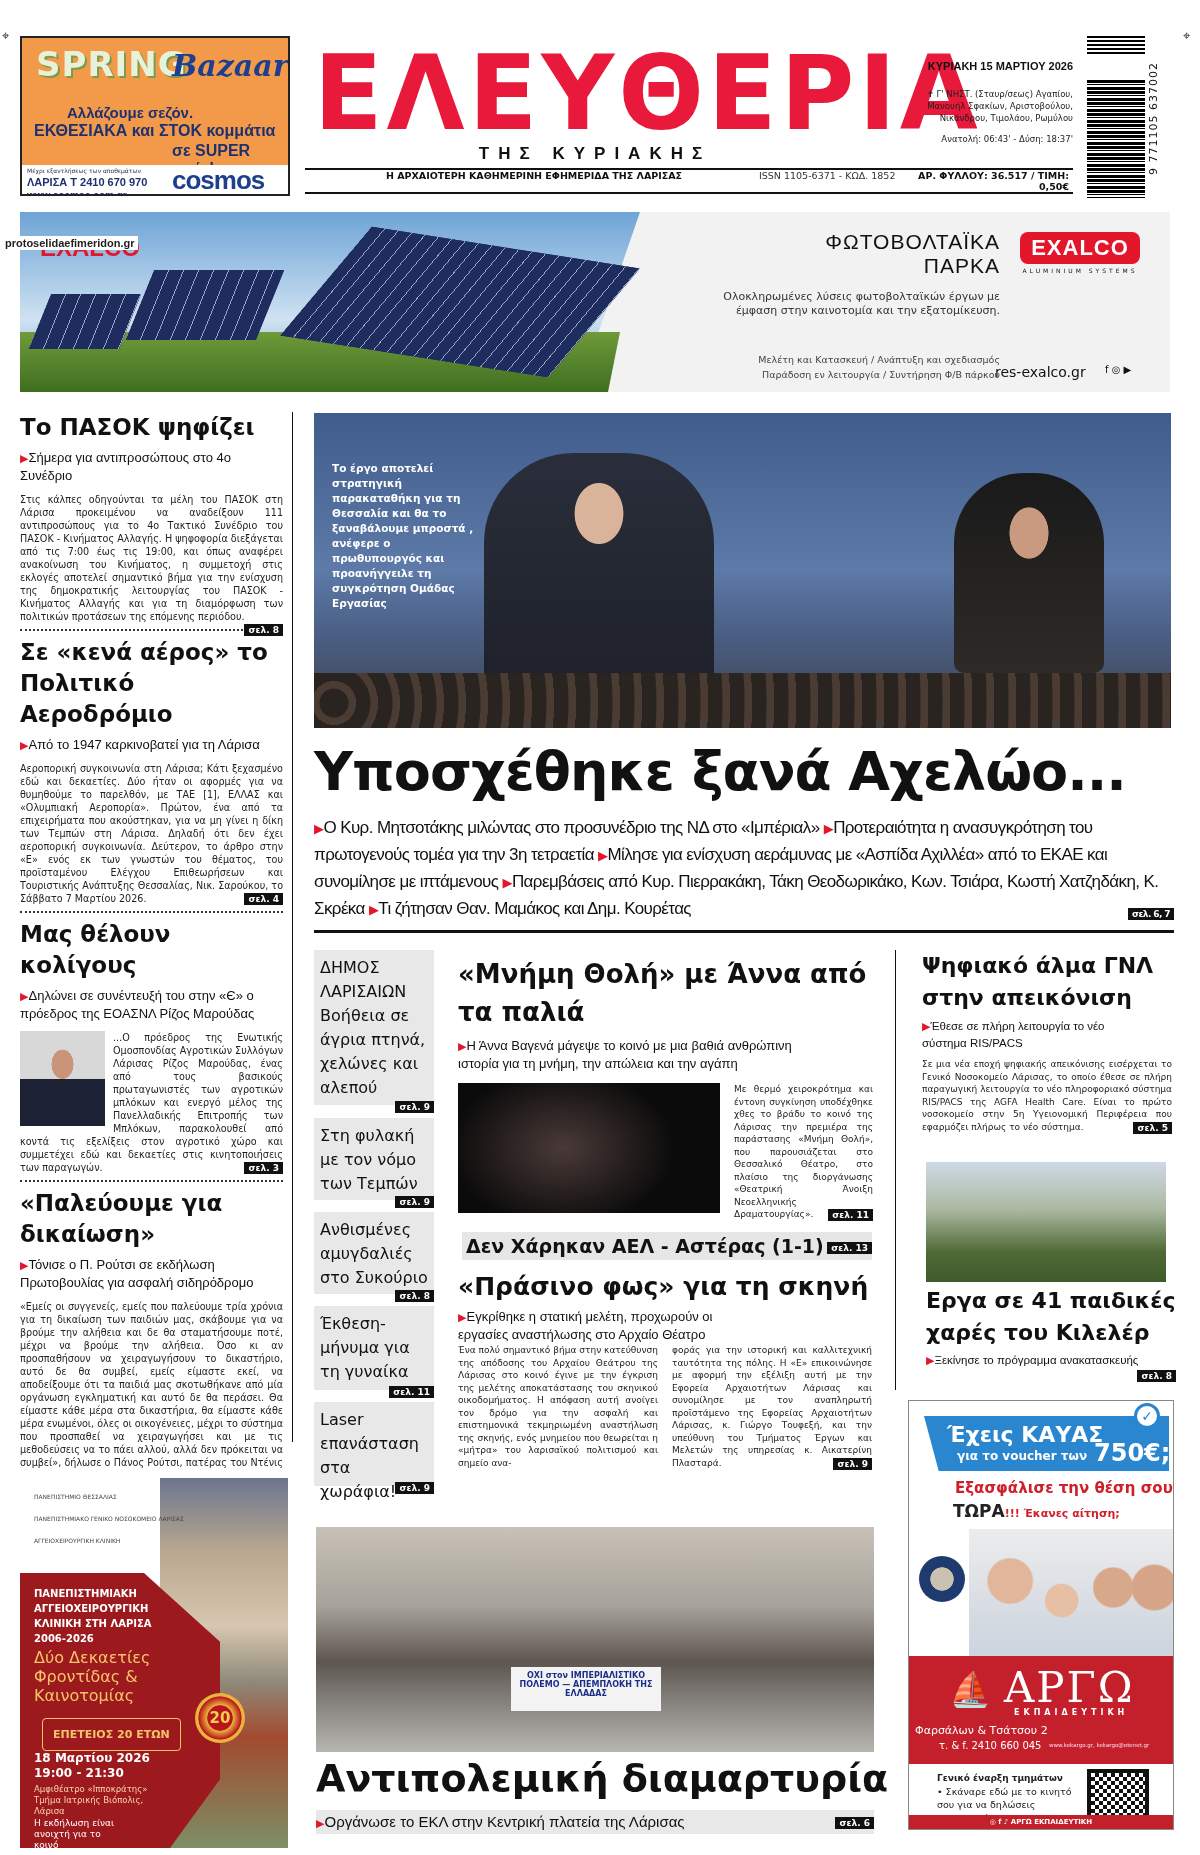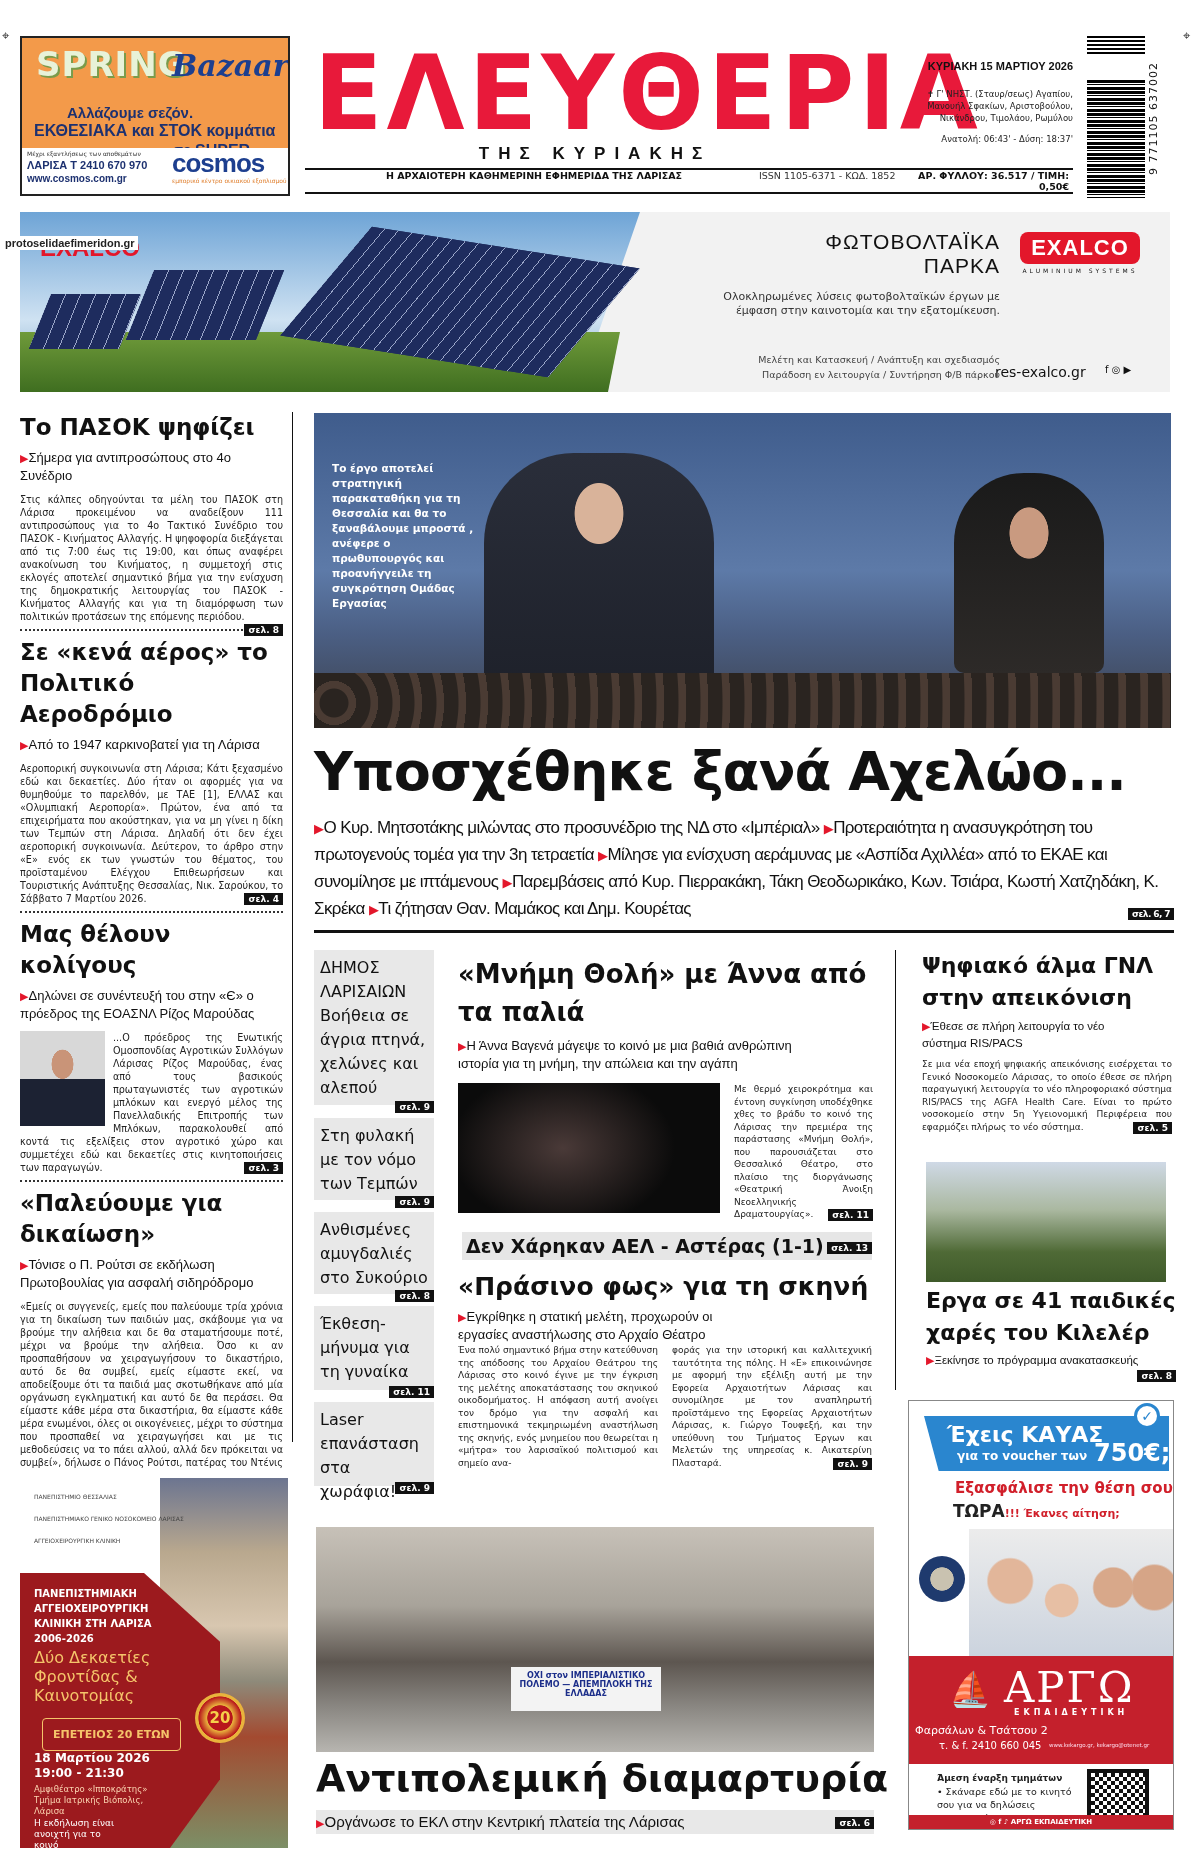--- a/index.html
+++ b/index.html
@@ -5,21 +5,21 @@
 *{box-sizing:border-box;margin:0;padding:0}
 body{width:1200px;height:1855px;background:#fff;font-family:"DejaVu Sans",sans-serif;color:#111;position:relative;overflow:hidden}
 .abs{position:absolute}
 
 .ad-cosmos{left:20px;top:36px;width:270px;height:160px;border:2px solid #222;background:#f39a4a;overflow:hidden}
 .ad-cosmos .spring{position:absolute;left:14px;top:6px;font:bold 34px "DejaVu Sans",sans-serif;color:#e8f2d8;letter-spacing:1px;text-shadow:2px 2px 0 #7a9b4a}
 .ad-cosmos .bazaar{position:absolute;left:150px;top:10px;font:italic bold 30px "DejaVu Serif",serif;color:#1d3f8f}
 .ad-cosmos .l1{position:absolute;left:45px;top:66px;font:bold 15px "Liberation Sans",sans-serif;color:#1d3170}
 .ad-cosmos .l2{position:absolute;left:12px;top:84px;font:bold 16px "Liberation Sans",sans-serif;color:#1d3170;white-space:nowrap}
 .ad-cosmos .l3{position:absolute;left:150px;top:104px;font:bold 16px "Liberation Sans",sans-serif;color:#1d3170}
-.ad-cosmos .foot{position:absolute;left:0;bottom:0;width:100%;height:46px;background:#fff}
+.ad-cosmos .foot{position:absolute;left:0;bottom:0;width:100%;height:29px;background:#fff}
 .ad-cosmos .small{position:absolute;left:5px;top:2px;font-size:6px;color:#333}
 .ad-cosmos .phone{position:absolute;left:5px;top:11px;font:bold 11px "Liberation Sans",sans-serif;color:#1d3170}
 .ad-cosmos .web{position:absolute;left:5px;top:25px;font:bold 10px "Liberation Sans",sans-serif;color:#1d3170}
 .ad-cosmos .logo{position:absolute;left:150px;top:0;font:bold 26px "Liberation Sans",sans-serif;color:#1d3f8f;letter-spacing:-1px}
 .ad-cosmos .tag{position:absolute;left:150px;top:29px;font-size:6px;color:#e08030}
 .masthead{left:305px;top:40px;width:580px;text-align:center}
 .masthead .title{font:bold 104px "DejaVu Sans",sans-serif;color:#e8193a;letter-spacing:4px;line-height:106px;transform:scaleX(0.97);white-space:nowrap}
 .masthead .sub{font:bold 17px "Liberation Sans",sans-serif;letter-spacing:9px;margin-top:-2px}
 .strip{left:305px;top:168px;width:768px;border-top:2px solid #111;border-bottom:2px solid #111;height:26px;display:flex;align-items:flex-start;font-size:9.5px;padding:0 4px}
 .strip .a{font-weight:bold;width:450px;text-align:center}
@@ -297,16 +297,16 @@
   <div class="r2"><span style="font-size:17px;color:#222">ΤΩΡΑ</span><span>!!! Έκανες αίτηση;</span></div>
   <div class="people"></div>
   <div style="position:absolute;left:10px;top:155px;width:46px;height:46px;border-radius:50%;background:radial-gradient(circle,#c9c2b0 35%,#1f3a6e 37%)"></div>
   <div class="redband"></div>
   <div style="position:absolute;left:40px;top:268px;font-size:34px;color:#7a1818">⛵</div>
   <div class="argo">ΑΡΓΩ</div>
   <div class="argosub">ΕΚΠΑΙΔΕΥΤΙΚΗ</div>
   <div class="addr">Φαρσάλων &amp; Τσάτσου 2</div>
   <div class="tel">τ. &amp; f. 2410 660 045</div>
   <div class="web">www.kekargo.gr, kekargo@otenet.gr</div>
-  <div class="qtxt" style="width:140px"><b>Άμεση έναρξη τμημάτων</b><br><span>• Σκάναρε εδώ με το κινητό σου για να δηλώσεις συμμετοχή &gt;&gt;</span></div>
+  <div class="qtxt" style="width:140px"><b>Γενικό έναρξη τμημάτων</b><br><span>• Σκάναρε εδώ με το κινητό σου για να δηλώσεις συμμετοχή &gt;&gt;</span></div>
   <div class="qr"></div>
   <div class="foot">◎ f ♪  ΑΡΓΩ ΕΚΠΑΙΔΕΥΤΙΚΗ</div>
 </div>
 
 </body></html>

